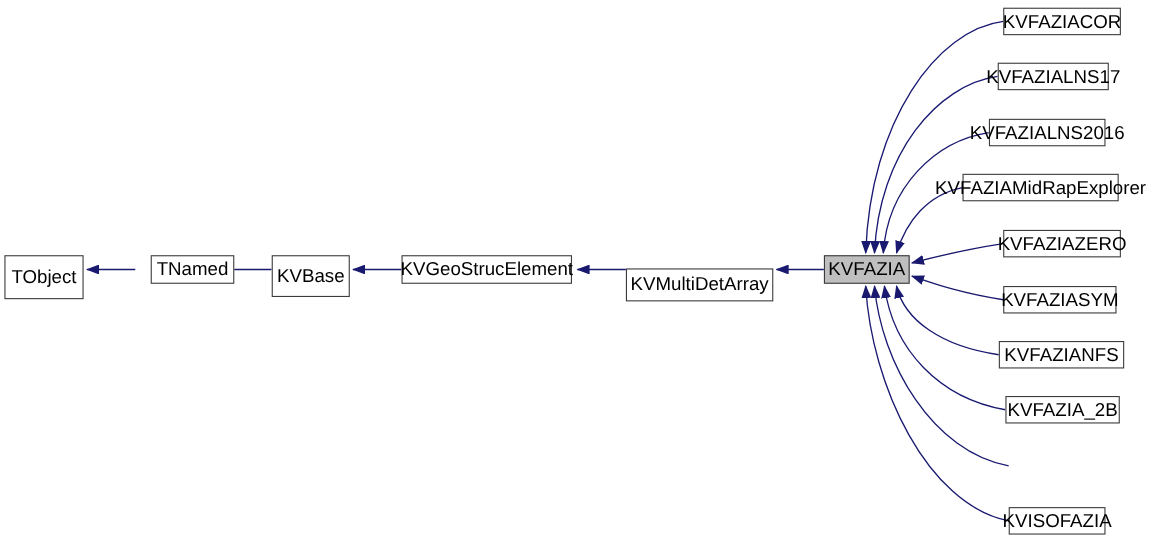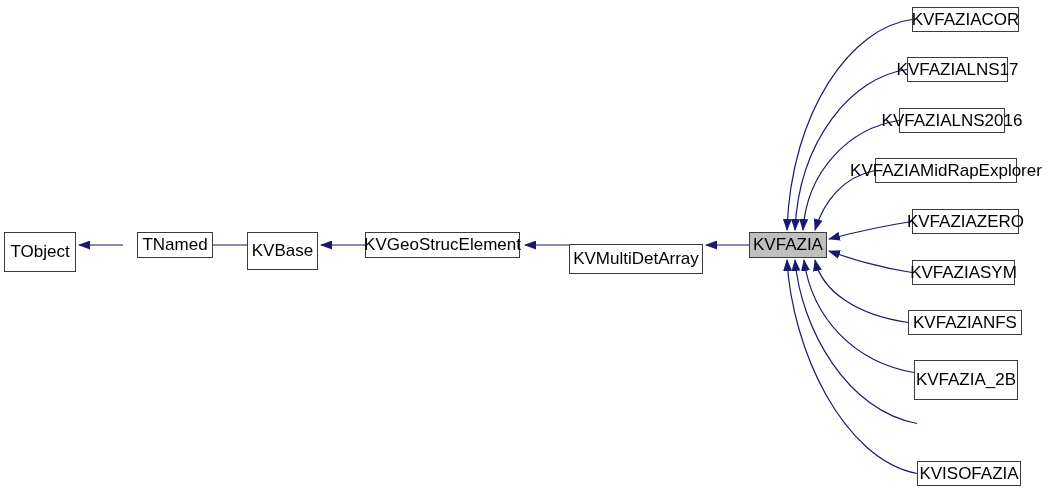--- a/index.html
+++ b/index.html
@@ -71,16 +71,16 @@
   <div class="node" style="left:569px;top:244px;width:134px;height:30px">KVMultiDetArray</div>
   <div class="node highlight" style="left:749px;top:232px;width:78px;height:26px">KVFAZIA</div>
 
   <div class="node" style="left:912px;top:7px;width:107px;height:25px">KVFAZIACOR</div>
   <div class="node" style="left:907px;top:57px;width:101px;height:25px">KVFAZIALNS17</div>
   <div class="node" style="left:899px;top:108px;width:106px;height:25px">KVFAZIALNS2016</div>
   <div class="node" style="left:875px;top:158px;width:142px;height:25px">KVFAZIAMidRapExplorer</div>
   <div class="node" style="left:912px;top:209px;width:107px;height:25px">KVFAZIAZERO</div>
   <div class="node" style="left:912px;top:260px;width:103px;height:25px">KVFAZIASYM</div>
   <div class="node" style="left:908px;top:310px;width:114px;height:25px">KVFAZIANFS</div>
-  <div class="node" style="left:914px;top:360px;width:104px;height:40px">KVFAZIA_2B</div>
-  <div class="node" style="left:917px;top:461px;width:104px;height:25px">KVISOFAZIA</div>
+  <div class="node" style="left:914px;top:360px;width:104px;height:25px">KVFAZIA_2B</div>
+  <div class="node" style="left:917px;top:461px;width:88px;height:25px">KVISOFAZIA</div>
 
 </div>
 
 </body></html>

